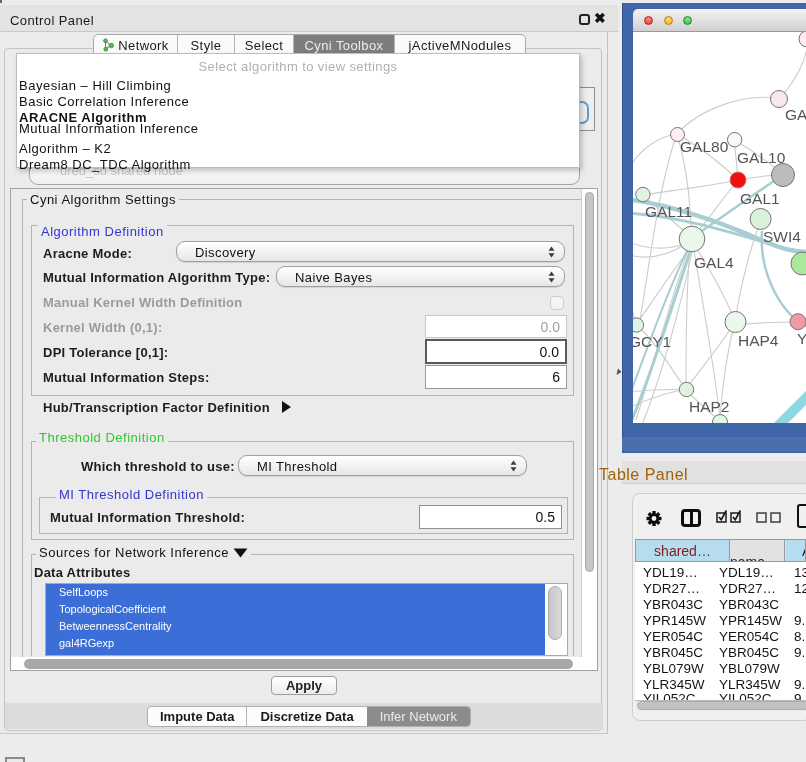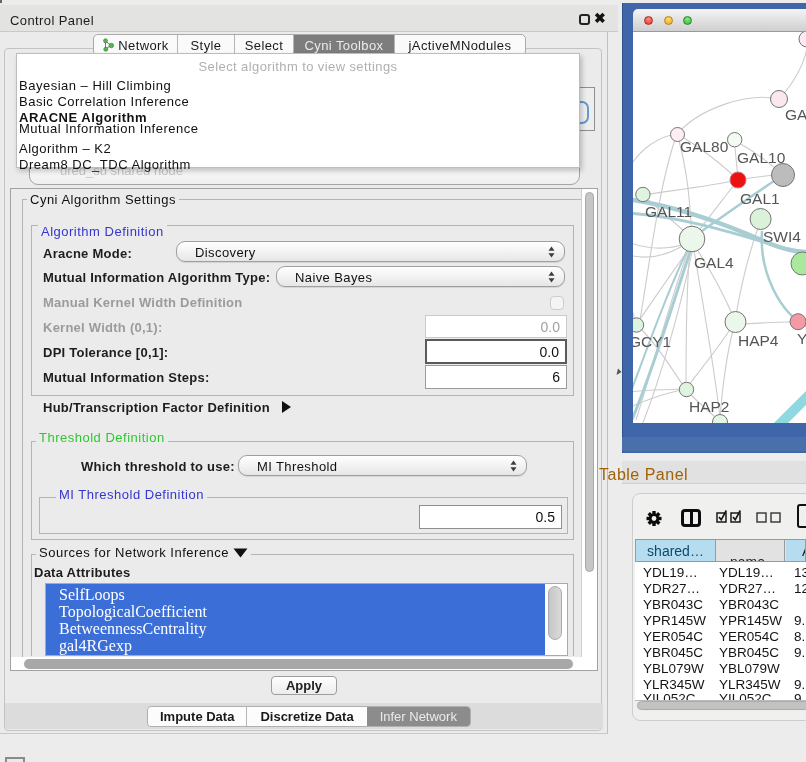--- a/index.html
+++ b/index.html
@@ -8,21 +8,21 @@
 #stage { position:relative; width:806px; height:762px; }
 .gbox { position:absolute; border:1px solid #b4b4b4; }
 .gtitle { position:absolute; background:#ebebeb; font-size:13px; letter-spacing:0.5px; padding:0 3px; white-space:nowrap; z-index:3; }
 .lab { position:absolute; font-size:13px; font-weight:700; letter-spacing:0.25px; color:#1d1d1d; white-space:nowrap; }
 .lab.dis { color:#9b9b9b; }
 .combo { position:absolute; height:21px; border:1px solid #9f9f9f; border-radius:9px; background:linear-gradient(#ffffff,#f3f3f3 50%,#e6e6e6); box-shadow:0 1px 1px rgba(0,0,0,0.10); font-size:13px; color:#111; }
 .combo .ctext { position:absolute; left:18px; top:3px; letter-spacing:0.4px; }
 .tfield { position:absolute; background:#fff; font-size:14px; text-align:right; color:#111; }
 svg { display:block; }
 .item { position:absolute; left:2px; font-size:13px; letter-spacing:0.5px; color:#111; white-space:nowrap; }
-.white { color:#fff; font-size:16px; position:absolute; left:13px; white-space:nowrap;font-family:Liberation Serif, serif; }
+.white { color:#fff; font-size:11px; position:absolute; left:13px; white-space:nowrap; }
 .trow { position:absolute; font-size:13.5px; color:#141414; white-space:nowrap; }
 </style>
 </head>
 <body>
 <div id="stage">
 
   <div class="abs" style="left:0;top:0;width:2px;height:3px;background:#666;z-index:9;"></div>
 
   <div class="abs" style="left:0;top:7px;width:608px;height:727px;background:#ebebeb;border-right:1px solid #c0c0c0;border-bottom:1px solid #c9c9c9;"></div>
   <div class="abs" style="left:0;top:5px;width:618px;height:27px;background:#e3e3e1;border-bottom:1px solid #c9c9c7;"></div>
@@ -110,20 +110,21 @@
     <div class="ctext">MI Threshold</div>
     <svg style="position:absolute;right:9px;top:4px;" width="7" height="12" viewBox="0 0 7 12">
         <path d="M3.5 0.5 L6.5 4.7 L0.5 4.7 Z" fill="#3c3c3c"></path>
         <path d="M3.5 11.5 L6.5 7.3 L0.5 7.3 Z" fill="#3c3c3c"></path>
       </svg>
   </div>
 
   <div class="gbox" style="left:39px;top:497px;width:529px;height:37px;"></div>
   <div class="gtitle" style="left:56px;top:487px;color:#3535cf;">MI Threshold Definition</div>
 
+  <div class="lab" style="left:50px;top:510px;">Mutual Information Threshold:</div>
   <div class="tfield" style="left:419px;top:505px;width:143px;height:24px;border:1px solid #8f8f8f;padding:3px 6px 0 0;">0.5</div>
 
   <div class="gbox" style="left:31px;top:554px;width:543px;height:102px;border-bottom:none;"></div>
   <div class="gtitle" style="left:36px;top:545px;color:#111;">Sources for Network Inference <svg style="vertical-align:-1px;display:inline-block" width="15" height="10" viewBox="0 0 15 10">
         <path d="M0.5 0.5 L14.5 0.5 L7.5 9.5 Z" fill="#111"></path>
       </svg></div>
 
   <div class="lab" style="left:34px;top:565px;">Data Attributes</div>
 
   <div class="abs" style="left:45px;top:583px;width:523px;height:73px;border:1px solid #aaa;background:#fff;"></div>
@@ -262,21 +263,21 @@
     <path d="M17 8 L19.2 10.8 L24.3 1.5" stroke="#1a1a1a" stroke-width="1.7" fill="none"></path>
   </svg>
 
   <svg class="abs" style="left:756px;top:512px;" width="26" height="11" viewBox="0 0 26 11">
     <rect x="1" y="1" width="9" height="9" fill="none" stroke="#333" stroke-width="1.4"></rect>
     <rect x="15" y="1" width="9" height="9" fill="none" stroke="#333" stroke-width="1.4"></rect>
   </svg>
   <div class="abs" style="left:797px;top:504px;width:14px;height:24px;border:2.5px solid #111;border-radius:3px;background:#f0f0ef;"></div>
 
   <div class="abs" style="left:635px;top:539px;width:171px;height:23px;background:#e2e2e2;border:1px solid #9a9a9a;overflow:hidden;">
-    <div class="abs" style="left:0;top:0;width:80px;height:23px;background:#b6ddef;border-right:1px solid #9a9a9a;text-align:center;font-size:14px;color:#0c4a6e;padding-top:3px;">shared…</div>
+    <div class="abs" style="left:0;top:0;width:94px;height:23px;background:#b6ddef;border-right:1px solid #9a9a9a;text-align:center;font-size:14px;color:#7f1d1d;padding-top:3px;">shared…</div>
     <div class="abs" style="left:75px;top:0;width:74px;height:23px;border-right:1px solid #9a9a9a;text-align:center;font-size:14px;color:#222;padding-top:14px;">name</div>
     <div class="abs" style="left:150px;top:0;width:40px;height:23px;background:#b6ddef;font-size:14px;color:#222;padding-top:3px;padding-left:16px;">A</div>
   </div>
 
   <div class="abs" style="left:635px;top:562px;width:171px;height:138px;background:#fff;overflow:hidden;">
     <div class="trow" style="left:8px;top:3px;">YDL19…</div>
       <div class="trow" style="left:84px;top:3px;">YDL19…</div>
       <div class="trow" style="left:159px;top:3px;">13</div>
     <div class="trow" style="left:8px;top:19px;">YDR27…</div>
       <div class="trow" style="left:84px;top:19px;">YDR27…</div>

